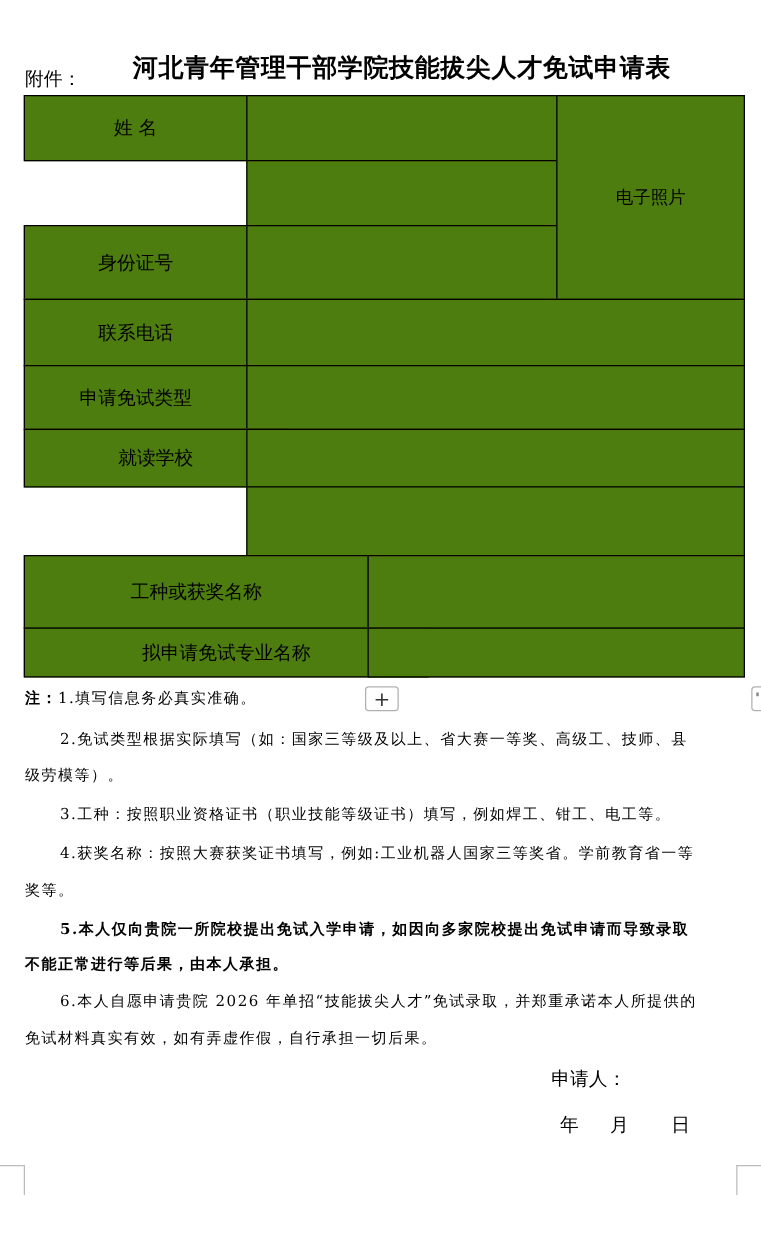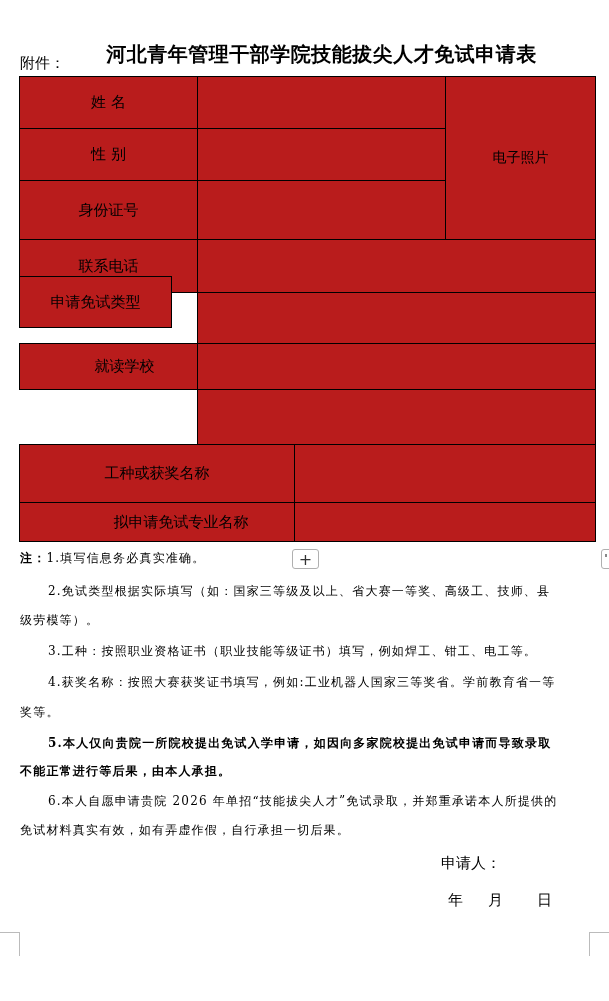--- a/index.html
+++ b/index.html
@@ -3,21 +3,21 @@
 <meta charset="utf-8">
 <style>
   html, body { margin:0; padding:0; background:#ffffff; }
   body { width:609px; height:1001px; position:relative; overflow:hidden;
          font-family:"DejaVu Sans", "Liberation Sans", sans-serif; color:#000; }
   .attach { position:absolute; left:20px; top:10px; font-size:15px;margin-top:44px; }
   .title { position:absolute; left:0; width:609px; top:41px; text-align:center;
            font-size:20px; font-weight:bold; font-family:"DejaVu Serif","Liberation Serif",serif; letter-spacing:0.5px;padding-left:17px; }
   .tbl { position:absolute; left:19px; top:76px; width:577px; height:466px; }
   .cell { position:absolute; box-sizing:border-box; border:1px solid #000;
-          display:flex; align-items:center; justify-content:center; font-size:15px; background:#b91c1c; }
+          display:flex; align-items:center; justify-content:center; font-size:15px; background:#4d7c0f; }
   .cell.input { cursor:text; }
   .notes { position:absolute; left:20px; top:550px; width:570px; font-size:12px;
            font-family:"DejaVu Serif","Liberation Serif",serif; }
   .note-line { position:absolute; left:0; white-space:nowrap; letter-spacing:1.2px; }
   .b { font-weight:bold; }
   .plus-btn { position:absolute; left:292px; top:549px; width:27px; height:20px; box-sizing:border-box;
               border:1px solid #b0b0b0; border-radius:3px; background:#fff; display:flex;
               align-items:center; justify-content:center; font-size:16px; color:#333; }
   .edge-btn { position:absolute; left:601px; top:549px; width:12px; height:20px; box-sizing:border-box;
               border:1px solid #b0b0b0; border-radius:3px; background:#fff; }
@@ -31,34 +31,33 @@
 <body>
 
 <div class="attach">附件：</div>
 <div class="title">河北青年管理干部学院技能拔尖人才免试申请表</div>
 
 <div class="tbl">
 
   <div class="cell" style="left:0;top:0;width:179px;height:53px;">姓  名</div>
   <div class="cell input" style="left:178px;top:0;width:249px;height:53px;"></div>
 
-  <div class="cell" style="left:0;top:52px;width:179px;height:53px;">性  别</div>
   <div class="cell input" style="left:178px;top:52px;width:249px;height:53px;"></div>
 
   <div class="cell" style="left:0;top:104px;width:179px;height:60px;">身份证号</div>
   <div class="cell input" style="left:178px;top:104px;width:249px;height:60px;"></div>
 
   <div class="cell" style="left:426px;top:0;width:151px;height:164px;font-size:14px;">
     <span>电子照片</span>
   </div>
 
   <div class="cell" style="left:0;top:163px;width:179px;height:54px;">联系电话</div>
   <div class="cell input" style="left:178px;top:163px;width:399px;height:54px;"></div>
 
-  <div class="cell" style="left:0;top:200px;width:153px;height:52px;">申请免试类型</div>
+  <div class="cell" style="left:0;top:216px;width:179px;height:52px;">申请免试类型</div>
   <div class="cell input" style="left:178px;top:216px;width:399px;height:52px;"></div>
 
   <div class="cell" style="left:0;top:267px;width:211px;height:47px;">就读学校</div>
   <div class="cell input" style="left:178px;top:267px;width:399px;height:47px;"></div>
 
   <div class="cell input" style="left:178px;top:313px;width:399px;height:56px;"></div>
 
   <div class="cell" style="left:0;top:368px;width:276px;height:59px;">工种或获奖名称</div>
   <div class="cell input" style="left:275px;top:368px;width:302px;height:59px;"></div>
 

